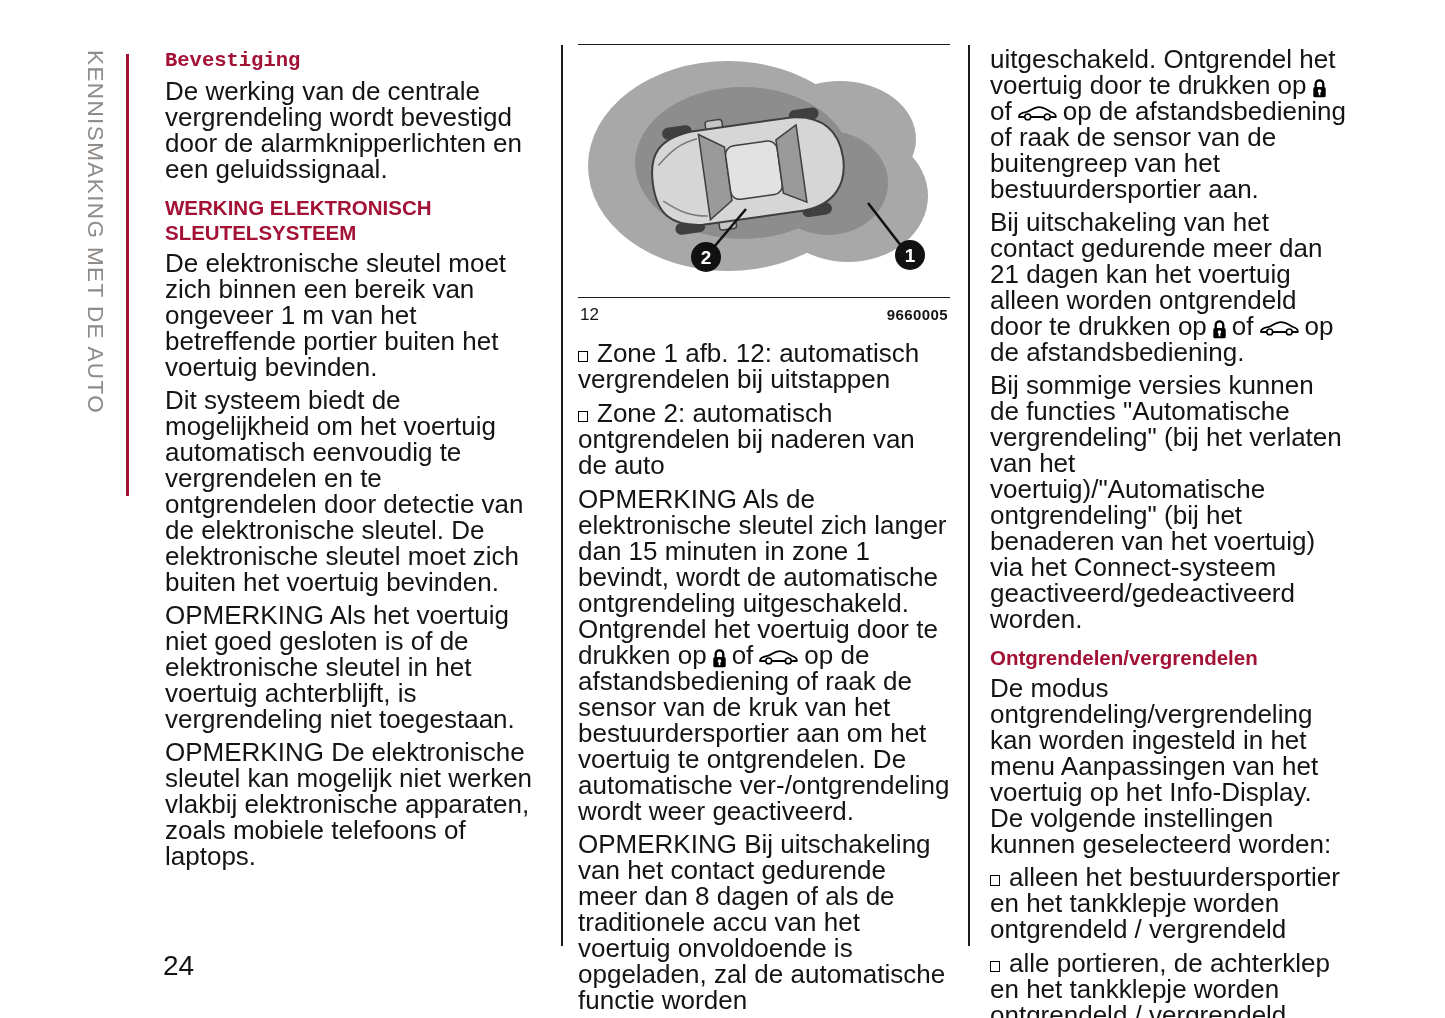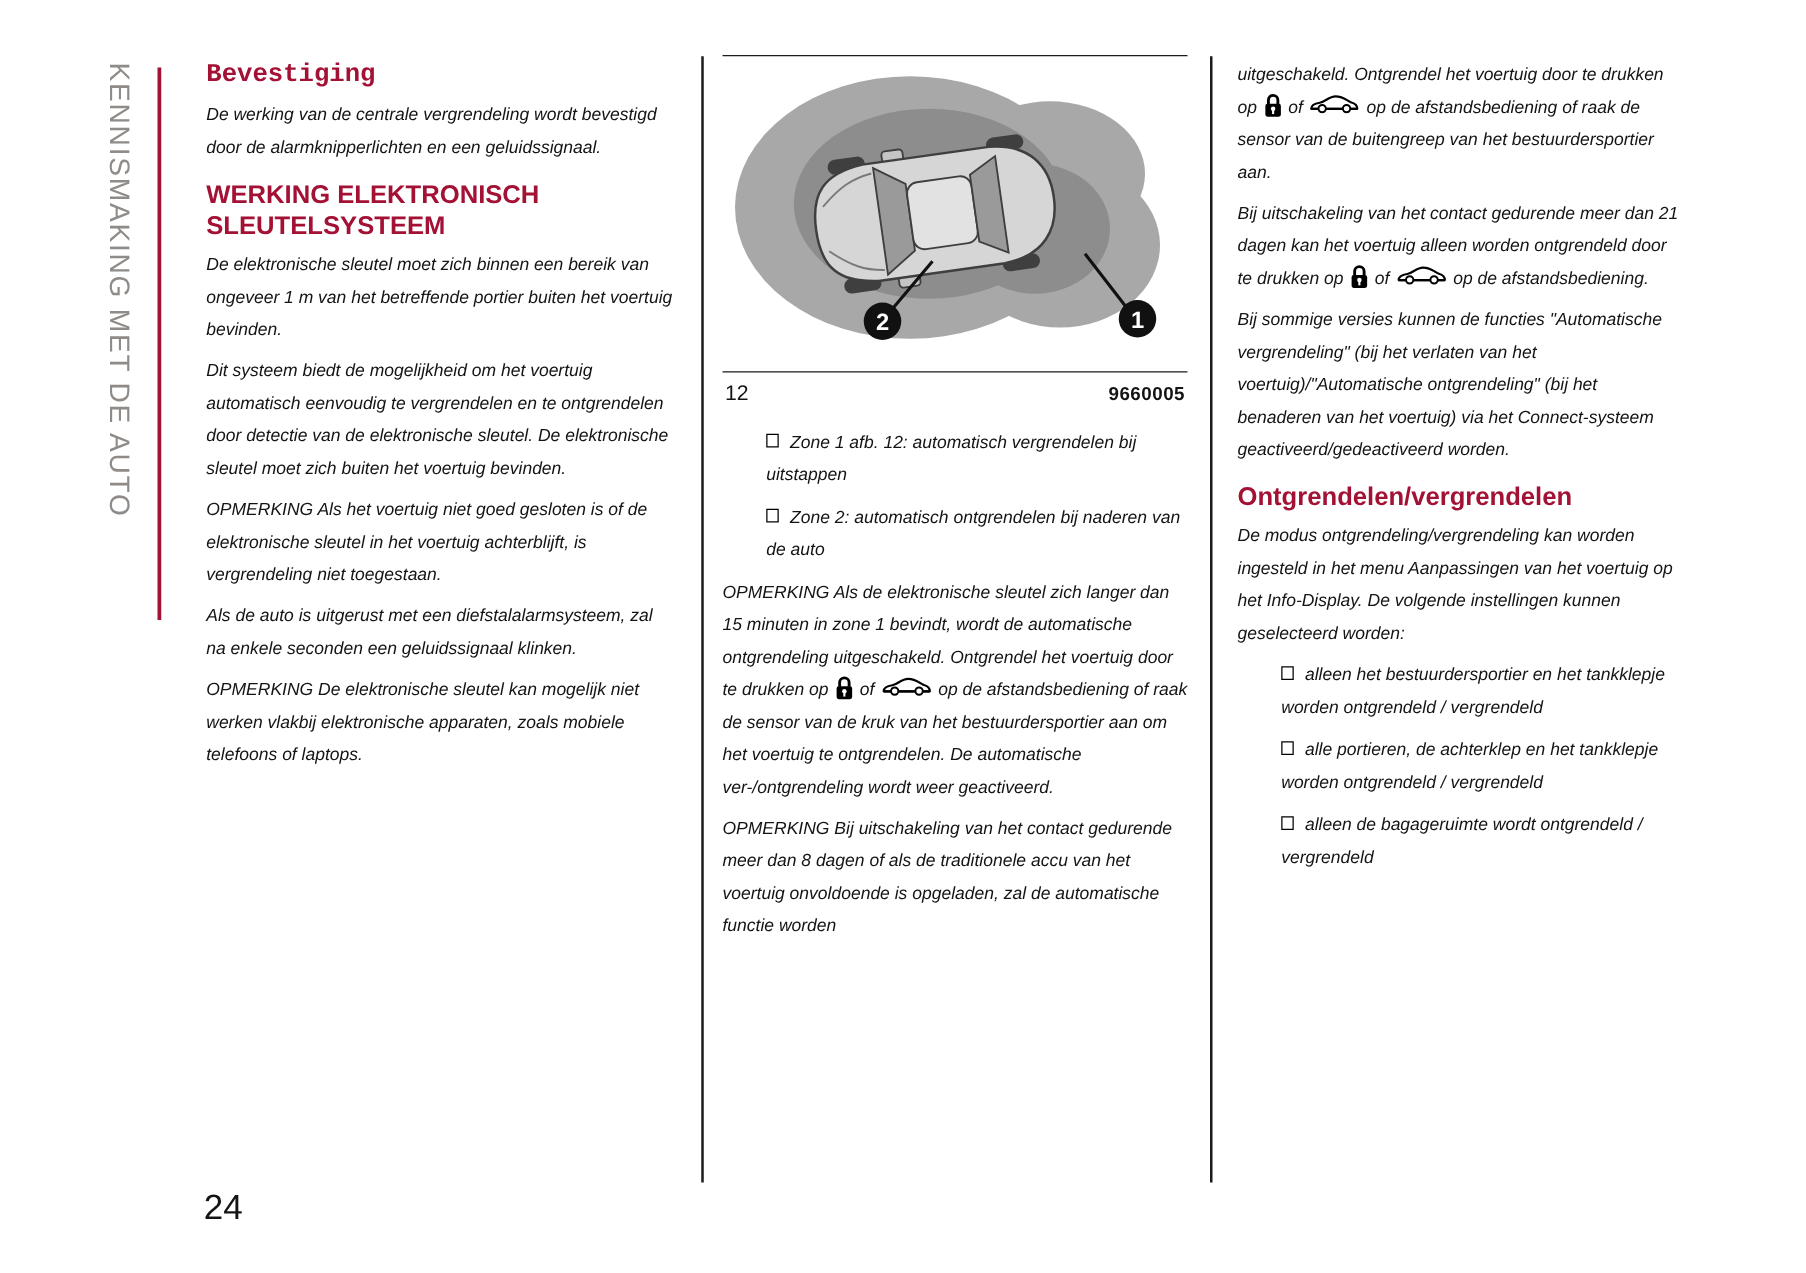--- a/index.html
+++ b/index.html
@@ -20,38 +20,38 @@
   .col1 { left:165px; width:373px; }
   .col2 { left:578px; width:372px; top:44px; }
   .col3 { left:990px; width:357px; }
   .vline { position:absolute; top:45px; height:901px; width:1.5px; background:#1b1b1b; }
   .vline1 { left:561px; }
   .vline2 { left:968px; }
 
   h2 { color:var(--heading,#a31135); font-size:20.5px; line-height:25px;
     font-weight:700; margin:13px 0 5px; }
   h2.first { margin-top:2px;font-family:Liberation Mono, monospace; }
-  p { font-size:14px; line-height:26px; margin:0 0 7px;font-style:italic; }
+  p { font-size:26px; line-height:26px; margin:0 0 7px; }
 
   
   .figure { margin-bottom:15px; }
   .fig-canvas { border-top:1.5px solid #1c1c1c; border-bottom:1.5px solid #1c1c1c;
     padding:6px 0; font-size:0; }
   figcaption { display:flex; justify-content:space-between; align-items:baseline;
     padding:7px 2px 0; }
   .fig-num  { font-size:17px; }
   .fig-code { font-size:15px; font-weight:700; letter-spacing:0.4px; }
   .zone-outer { fill:var(--zone_outer,#a8a8a8); }
   .zone-inner { fill:var(--zone_inner,#8d8d8d); }
   .marker-num { font-family:"Liberation Sans",sans-serif; }
 
   
   .bullet-p .sq { display:inline-block; width:10px; height:11px;
     border:1.8px solid #000; margin-right:9px; background:#fff; }
-  .bullet-p.tight { margin-bottom:8px;margin-left:35px; }
+  .bullet-p.tight { margin-bottom:8px; }
 
   
   .icon-wrap { display:inline-block; }
   .i-lock { width:15px; height:20px; vertical-align:-4px; margin:0 5px; }
   .i-car  { width:41px; height:17px; vertical-align:-1px; margin:0 5px; }
 
   .page-number { position:absolute; left:163px; top:950px; font-size:28px; font-weight:400; }
 </style>
 </head>
 <body>
@@ -81,21 +81,20 @@
   <div class="vline vline1"></div>
   <div class="vline vline2"></div>
 
   <div class="col col1">
     <h2 class="first">Bevestiging</h2>
     <p>De werking van de centrale vergrendeling wordt bevestigd door de alarmknipperlichten en een geluidssignaal.</p>
     <h2>WERKING ELEKTRONISCH SLEUTELSYSTEEM</h2>
     <p>De elektronische sleutel moet zich binnen een bereik van ongeveer 1 m van het betreffende portier buiten het voertuig bevinden.</p>
     <p>Dit systeem biedt de mogelijkheid om het voertuig automatisch eenvoudig te vergrendelen en te ontgrendelen door detectie van de elektronische sleutel. De elektronische sleutel moet zich buiten het voertuig bevinden.</p>
     <p>OPMERKING Als het voertuig niet goed gesloten is of de elektronische sleutel in het voertuig achterblijft, is vergrendeling niet toegestaan.</p>
-    <p>Als de auto is uitgerust met een diefstalalarmsysteem, zal na enkele seconden een geluidssignaal klinken.</p>
     <p>OPMERKING De elektronische sleutel kan mogelijk niet werken vlakbij elektronische apparaten, zoals mobiele telefoons of laptops.</p>
   </div>
 
   <div class="col col2">
     <figure class="figure">
       <div class="fig-canvas">
         <svg viewBox="0 0 372 240" width="372" height="240">
           <g class="zone-outer">
             <ellipse cx="150" cy="115" rx="140" ry="105"></ellipse>
             <ellipse cx="262" cy="88" rx="76" ry="58"></ellipse>

